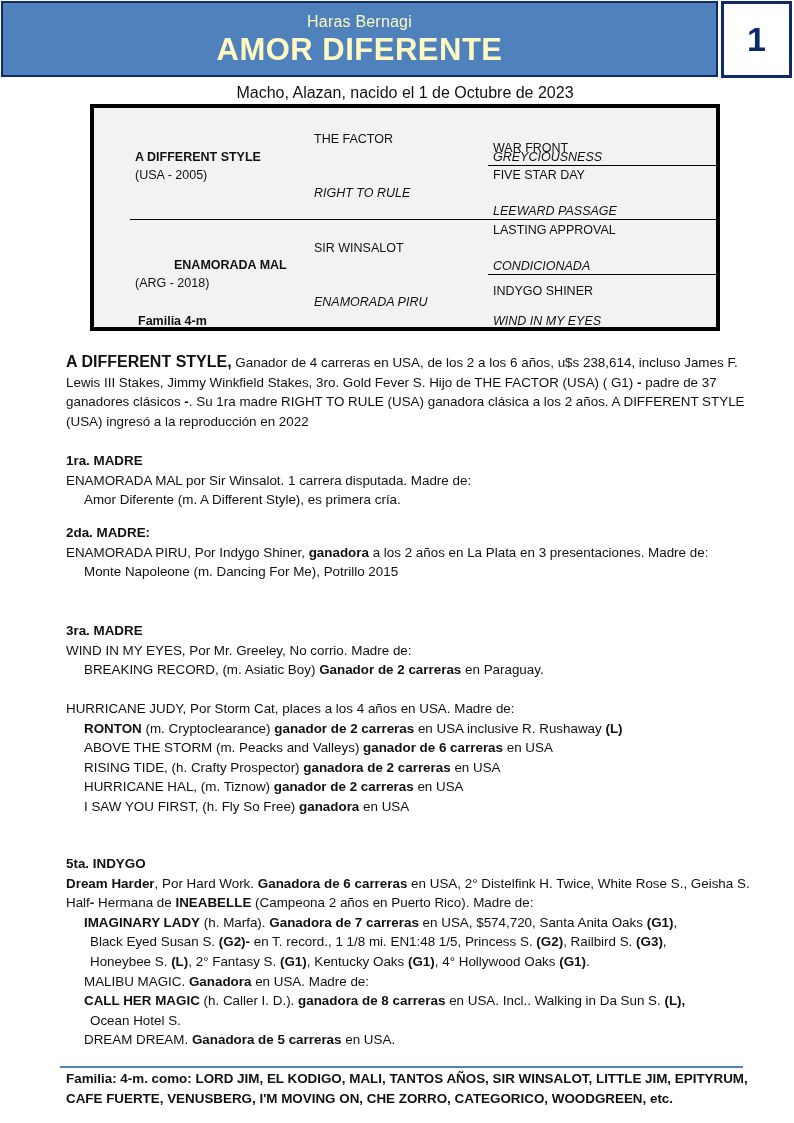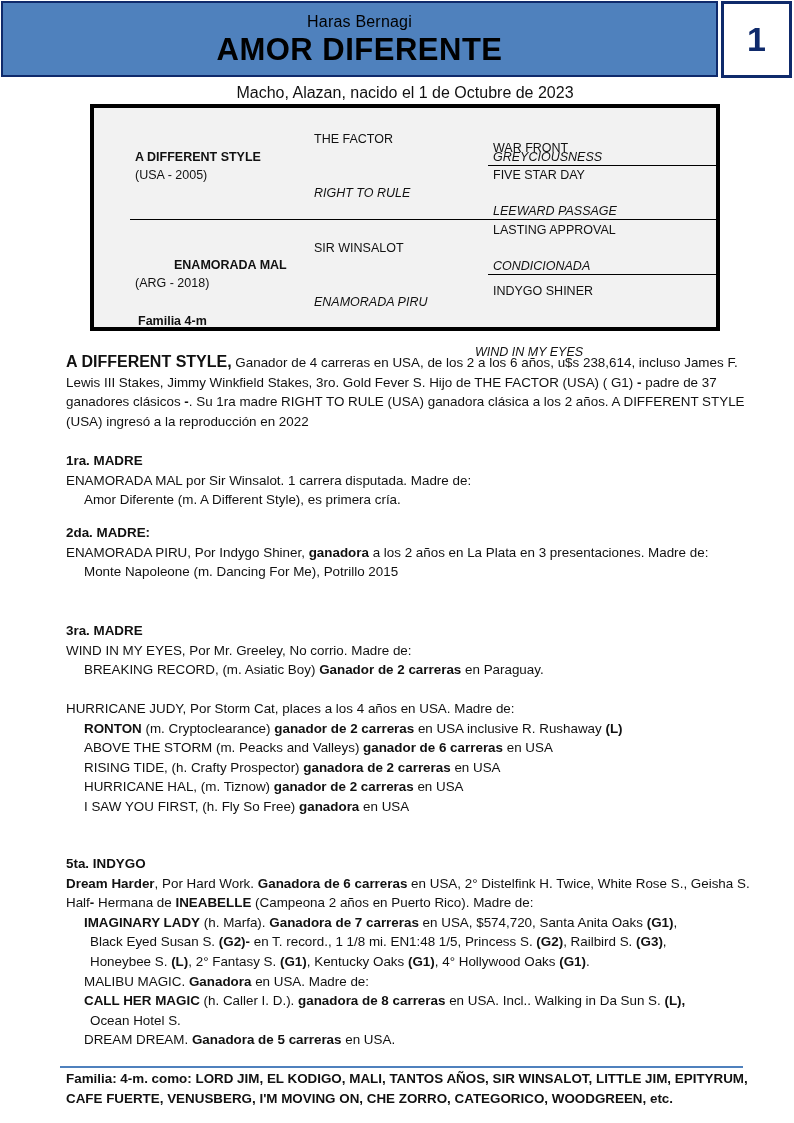--- a/index.html
+++ b/index.html
@@ -1,20 +1,20 @@
 <!DOCTYPE html>
 <html><head>
 <meta charset="utf-8">
 <style>
   html, body { margin: 0; padding: 0; background: #ffffff; }
   body { width: 794px; height: 1123px; position: relative; overflow: hidden;
          font-family: "Liberation Sans", "DejaVu Sans", sans-serif; color: #111; }
   .header { position: absolute; left: 1px; top: 1px; width: 717px; height: 76px;
             background: #4f81bd; border: 2px solid #0f2a6b; box-sizing: border-box;
-            text-align: center; color: #000000; }
+            text-align: center; color: #fef9c3; }
   .header .stud { font-size: 16px; margin-top: 10px; line-height: 18px; letter-spacing: 0.2px; }
   .header .horse { font-size: 31px; font-weight: bold; line-height: 38px; letter-spacing: 0.5px; }
   .lot-box { position: absolute; left: 721px; top: 1px; width: 71px; height: 77px;
              border: 3px solid #0f2a6b; box-sizing: border-box; background: #fff;
              display: flex; align-items: center; justify-content: center;
              font-size: 34px; font-weight: bold; color: #0f2a6b; }
   .subtitle { position: absolute; left: 0; top: 82px; width: 810px; text-align: center;
               font-size: 16px; line-height: 22px; }
   .pedigree { position: absolute; left: 90px; top: 104px; width: 630px; height: 227px;
               border: 4px solid #000; box-sizing: border-box; background: #f2f2f2;
@@ -56,21 +56,21 @@
   <div class="cell" style="left:220px;top:133px;">SIR WINSALOT</div>
   <div class="cell i" style="left:220px;top:187px;">ENAMORADA PIRU</div>
 
   <div class="cell" style="left:399px;top:6px;margin-top:27px;">WAR FRONT</div>
   <div class="cell i" style="left:399px;top:42px;">GREYCIOUSNESS</div>
   <div class="cell" style="left:399px;top:60px;">FIVE STAR DAY</div>
   <div class="cell i" style="left:399px;top:96px;">LEEWARD PASSAGE</div>
   <div class="cell" style="left:399px;top:115px;">LASTING APPROVAL</div>
   <div class="cell i" style="left:399px;top:151px;">CONDICIONADA</div>
   <div class="cell" style="left:399px;top:176px;">INDYGO SHINER</div>
-  <div class="cell i" style="left:381px;top:206px;margin-top:31px;">WIND IN MY EYES</div>
+  <div class="cell i" style="left:399px;top:206px;">WIND IN MY EYES</div>
 
   <div class="hline" style="left:394px;top:57px;width:232px;"></div>
   <div class="hline" style="left:36px;top:111px;width:590px;"></div>
   <div class="hline" style="left:394px;top:166px;width:232px;"></div>
 </div>
 
 <div class="body sire-desc" style="top:352px;">
   <p><span class="lead">A DIFFERENT STYLE,</span><span> Ganador de 4 carreras en USA, de los 2 a los 6 años, u$s 238,614, incluso James F. Lewis III Stakes, Jimmy Winkfield Stakes, 3ro. Gold Fever S. Hijo de THE FACTOR (USA) ( G1) </span><span class="b">-</span><span> padre de 37 ganadores clásicos </span><span class="b">-</span><span>. Su 1ra madre RIGHT TO RULE (USA) ganadora clásica a los 2 años. A DIFFERENT STYLE (USA) ingresó a la reproducción en 2022</span></p>
 </div>
 

